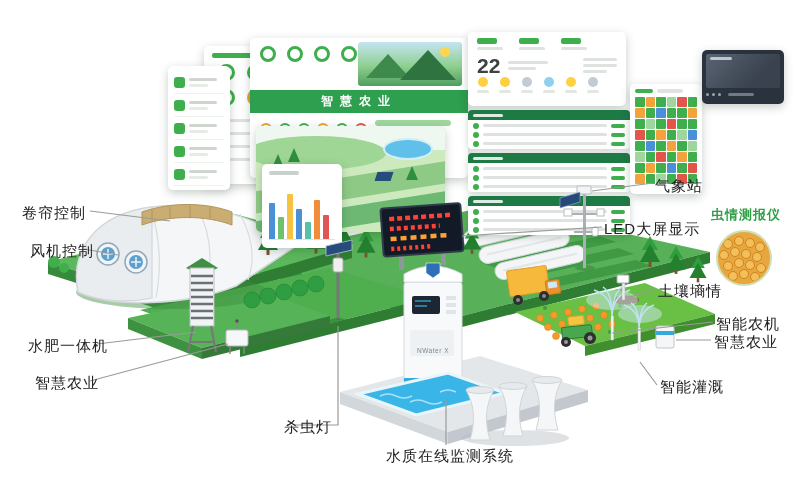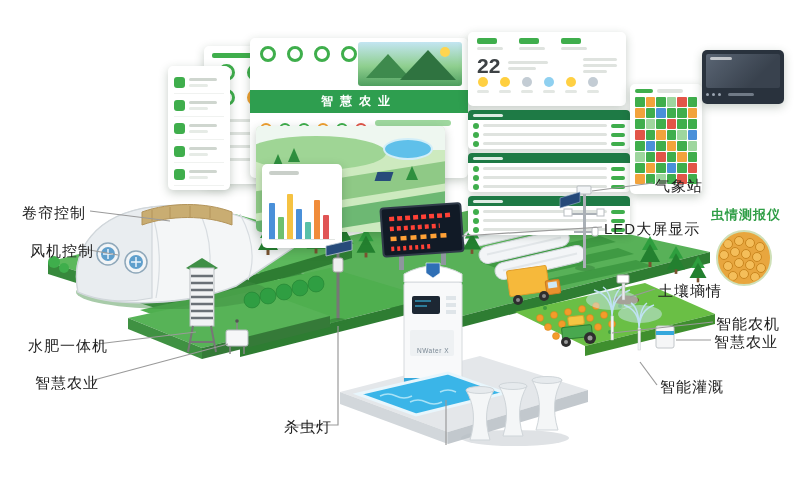--- a/index.html
+++ b/index.html
@@ -759,20 +759,21 @@
     <line x1="713" y1="322" x2="612" y2="333"></line>
     <line x1="711" y1="340" x2="676" y2="340"></line>
     <line x1="657" y1="385" x2="640" y2="362"></line>
   </svg>
 
   <div class="callout" style="left:22px;top:204px;">卷帘控制</div>
   <div class="callout" style="left:30px;top:242px;">风机控制</div>
   <div class="callout" style="left:28px;top:337px;">水肥一体机</div>
   <div class="callout" style="left:35px;top:374px;">智慧农业</div>
   <div class="callout" style="left:243px;top:418px;margin-left:41px;">杀虫灯</div>
+  <div class="callout" style="left:386px;top:447px;">水质在线监测系统</div>
   <div class="callout" style="left:604px;top:220px;">LED大屏显示</div>
   <div class="callout" style="left:655px;top:177px;">气象站</div>
   <div class="callout green" style="left:711px;top:206px;">虫情测报仪</div>
   <div class="callout" style="left:658px;top:282px;">土壤墒情</div>
   <div class="callout" style="left:716px;top:315px;">智能农机</div>
   <div class="callout" style="left:714px;top:333px;">智慧农业</div>
   <div class="callout" style="left:660px;top:378px;">智能灌溉</div>
 
   <div id="machine-label">NWater X</div>
 </div>

